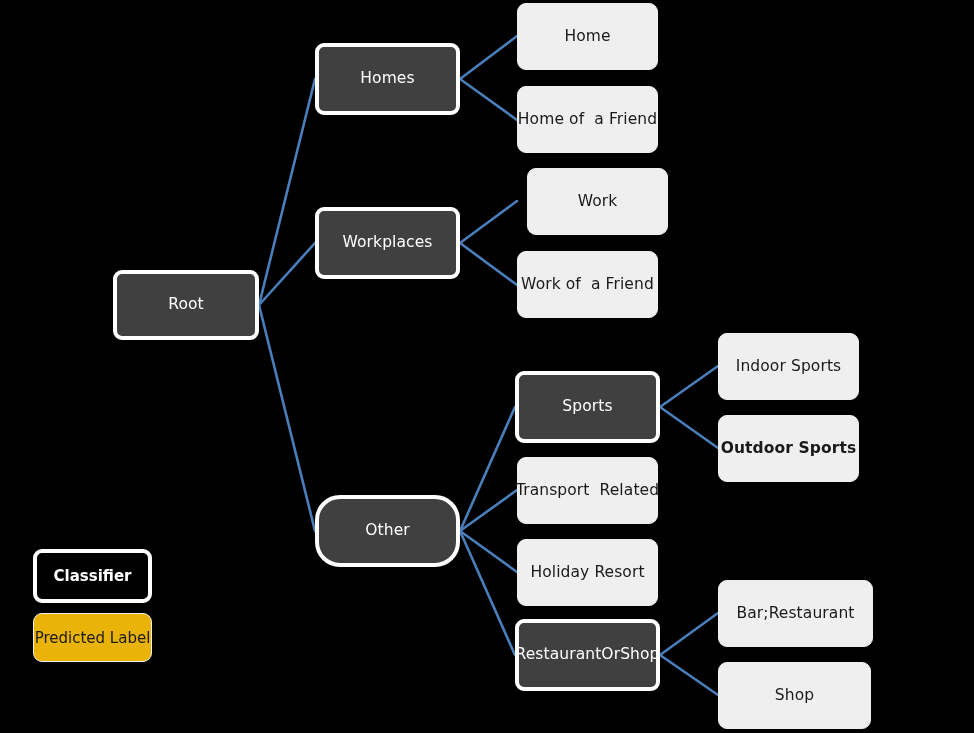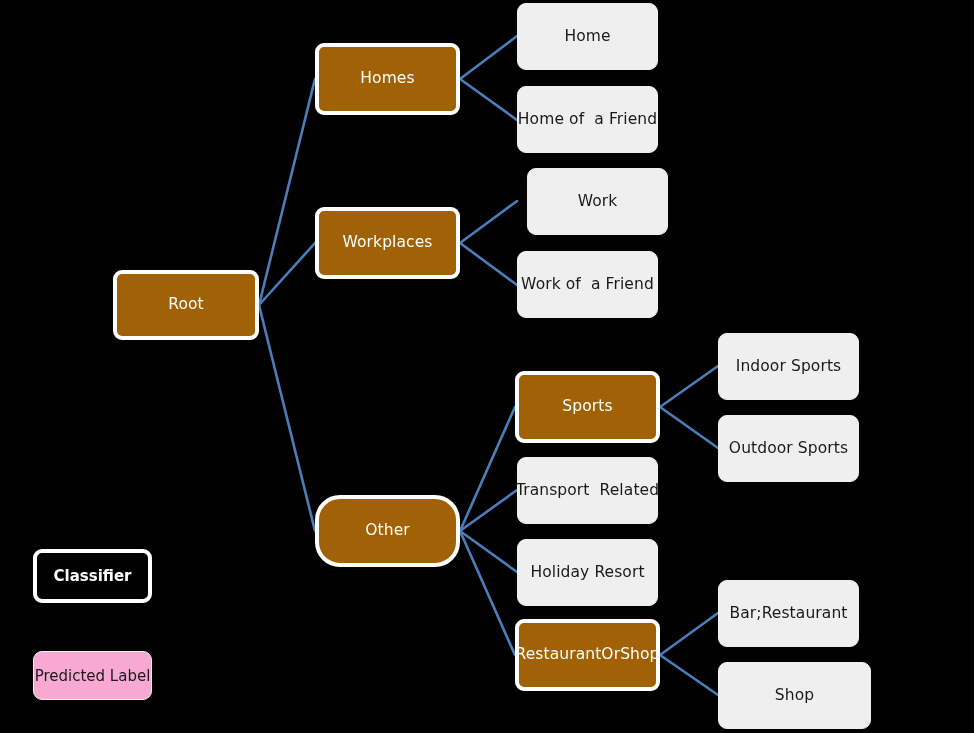--- a/index.html
+++ b/index.html
@@ -30,21 +30,21 @@
     box-sizing: border-box;
     display: flex;
     align-items: center;
     justify-content: center;
     text-align: center;
     border-radius: 9px;
     line-height: 1.15;
     white-space: pre;
   }
   .node.classifier {
-    background: #a16207;
+    background: #404040;
     border: 4px solid #ffffff;
     color: #ffffff;
     font-size: 15.5px;
     letter-spacing: 0.1px;
   }
   .node.leaf {
     background: #efefef;
     border: 1px solid #efefef;
     color: #1a1a1a;
     font-size: 15.5px;
@@ -61,25 +61,24 @@
     white-space: pre;
   }
   .legend-node.classifier-key {
     background: #000000;
     border: 4px solid #ffffff;
     color: #ffffff;
     font-size: 15px;
     font-weight: 600;
   }
   .legend-node.leaf-key {
-    background: #f9a8d4;
+    background: #eab308;
     border: 1px solid #efefef;
     color: #1a1a1a;
     font-size: 15px;
-    margin-top: 38px;
   }
 </style>
 </head>
 <body>
 
 <div id="canvas">
 
   <svg id="edges" viewBox="0 0 974 733" xmlns="http://www.w3.org/2000/svg">
       <line x1="259" y1="305" x2="315" y2="79" stroke="#4a7ebb" stroke-width="2.6" stroke-linecap="round"></line>
       <line x1="259" y1="305" x2="315" y2="243" stroke="#4a7ebb" stroke-width="2.6" stroke-linecap="round"></line>
@@ -105,22 +104,22 @@
       <div class="node classifier" style="left: 315px; top: 495px; width: 145px; height: 72px; border-radius: 25px;"><span>Other</span></div>
       <div class="node classifier" style="left: 515px; top: 371px; width: 145px; height: 72px;"><span>Sports</span></div>
       <div class="node classifier" style="left: 515px; top: 619px; width: 145px; height: 72px;"><span>RestaurantOrShop</span></div>
       <div class="node leaf" style="left: 517px; top: 3px; width: 141px; height: 67px;"><span>Home</span></div>
       <div class="node leaf" style="left: 517px; top: 86px; width: 141px; height: 67px;"><span>Home of  a Friend</span></div>
       <div class="node leaf" style="left: 517px; top: 168px; width: 141px; height: 67px; margin-left: 10px;"><span>Work</span></div>
       <div class="node leaf" style="left: 517px; top: 251px; width: 141px; height: 67px;"><span>Work of  a Friend</span></div>
       <div class="node leaf" style="left: 517px; top: 457px; width: 141px; height: 67px;"><span>Transport  Related</span></div>
       <div class="node leaf" style="left: 517px; top: 539px; width: 141px; height: 67px;"><span>Holiday Resort</span></div>
       <div class="node leaf" style="left: 718px; top: 333px; width: 141px; height: 67px;"><span>Indoor Sports</span></div>
-      <div class="node leaf" style="left: 718px; top: 415px; width: 141px; height: 67px;"><span>Outdoor Sports</span></div>
-      <div class="node leaf" style="left: 718px; top: 580px; width: 141px; height: 67px;"><span>Bar;Restaurant</span></div>
+      <div class="node leaf" style="left: 718px; top: 415px; width: 141px; height: 67px; font-weight: bold;"><span>Outdoor Sports</span></div>
+      <div class="node leaf" style="left: 718px; top: 580px; width: 155px; height: 67px;"><span>Bar;Restaurant</span></div>
       <div class="node leaf" style="left: 718px; top: 662px; width: 153px; height: 67px;"><span>Shop</span></div>
     </div>
 
   <div id="legend-layer">
     <div class="legend-node classifier-key" style="left: 33px; top: 549px; width: 119px; height: 54px;">
       <span>Classifier</span>
     </div>
     <div class="legend-node leaf-key" style="left: 33px; top: 613px; width: 119px; height: 49px;">
       <span>Predicted Label</span>
     </div>

